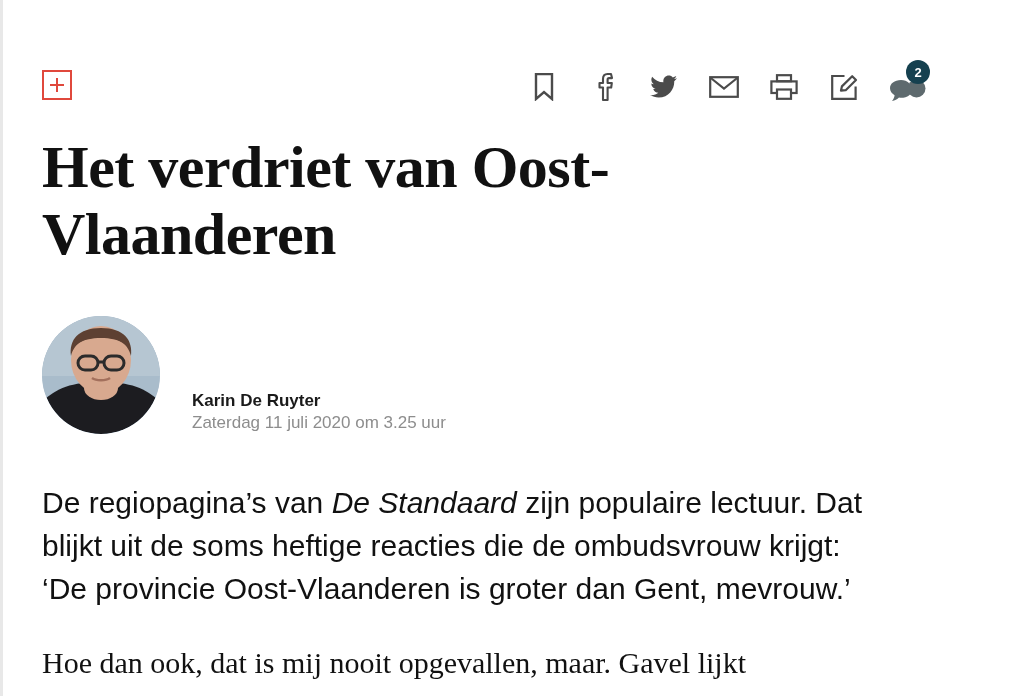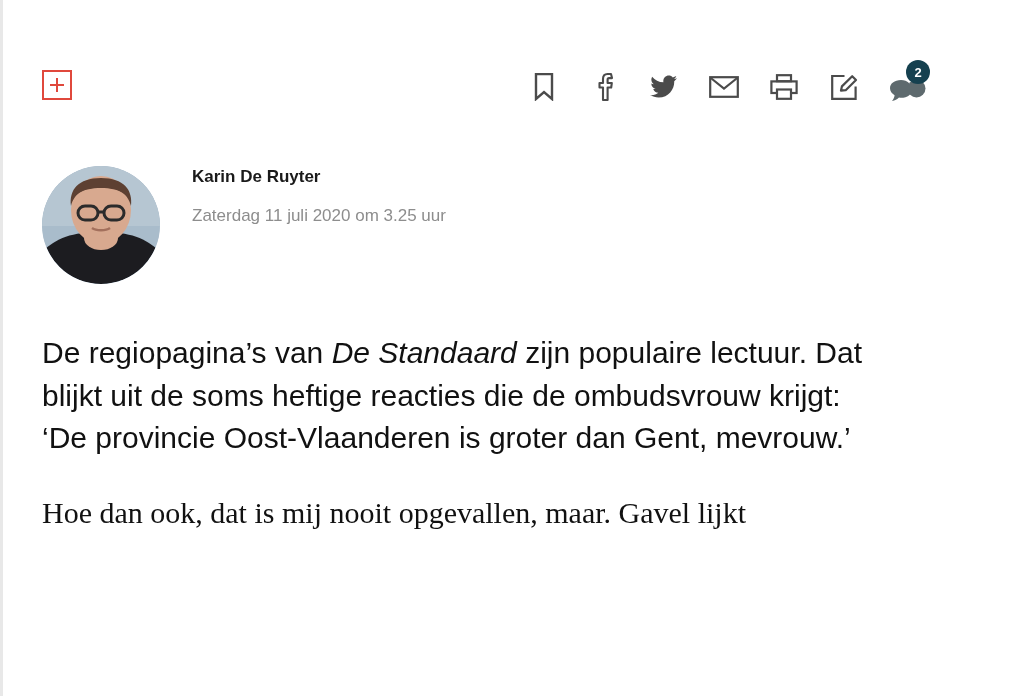--- a/index.html
+++ b/index.html
@@ -116,21 +116,21 @@
     line-height: 1.12;
     color: #111111;
     margin: 16px 0 0 0;
     max-width: 740px;
     letter-spacing: -0.5px;
   }
 
   
   .byline {
     display: flex;
-    align-items: flex-start;
+    align-items: flex-end;
     margin-top: 48px;
   }
   .avatar {
     width: 118px;
     height: 118px;
     border-radius: 50%;
     overflow: hidden;
     flex: 0 0 auto;
     background: #b9c7d4;
     position: relative;
@@ -143,21 +143,21 @@
     font-family: "Liberation Sans", sans-serif;
     font-size: 17px;
     font-weight: bold;
     color: #1a1a1a;
     line-height: 1.3;
   }
   .timestamp {
     font-family: "Liberation Sans", sans-serif;
     font-size: 17px;
     color: #8d8d8d;
-    margin-top: 17px;
+    margin-top: 0;
     line-height: 1.3;
   }
 
   
   .lead {
     font-family: Liberation Sans, sans-serif;
     font-size: 30px;
     line-height: 1.42;
     color: #111111;
     max-width: 845px;
@@ -236,20 +236,21 @@
           <svg width="38" height="30" viewBox="0 0 38 30" aria-hidden="true">
             <path d="M12 4 C5.4 4 1 7.6 1 12.3 C1 15.2 2.8 17.7 5.6 19.2 C5.4 21.3 4.4 23.3 3 25 C5.9 24.5 8.3 23.3 10 21.6 C10.7 21.7 11.3 21.8 12 21.8 C18.6 21.8 23 18.2 23 13.5 C23 8.8 18.6 4 12 4 Z" fill="#5e6a6e"></path>
             <circle cx="27.5" cy="12.5" r="9" fill="#5e6a6e"></circle>
           </svg>
           <div class="comment-badge">2</div>
         </div>
 
       </div>
     </div>
 
+    <h1 class="headline">Het verdriet van Oost-Vlaanderen</h1>
 
     <div class="byline">
       <div class="avatar">
         <svg width="118" height="118" viewBox="0 0 118 118" aria-hidden="true">
           <defs>
             <clipPath id="circ">
                 <circle cx="59" cy="59" r="59"></circle>
               </clipPath>
           </defs>
           <g clip-path="url(#circ)">

